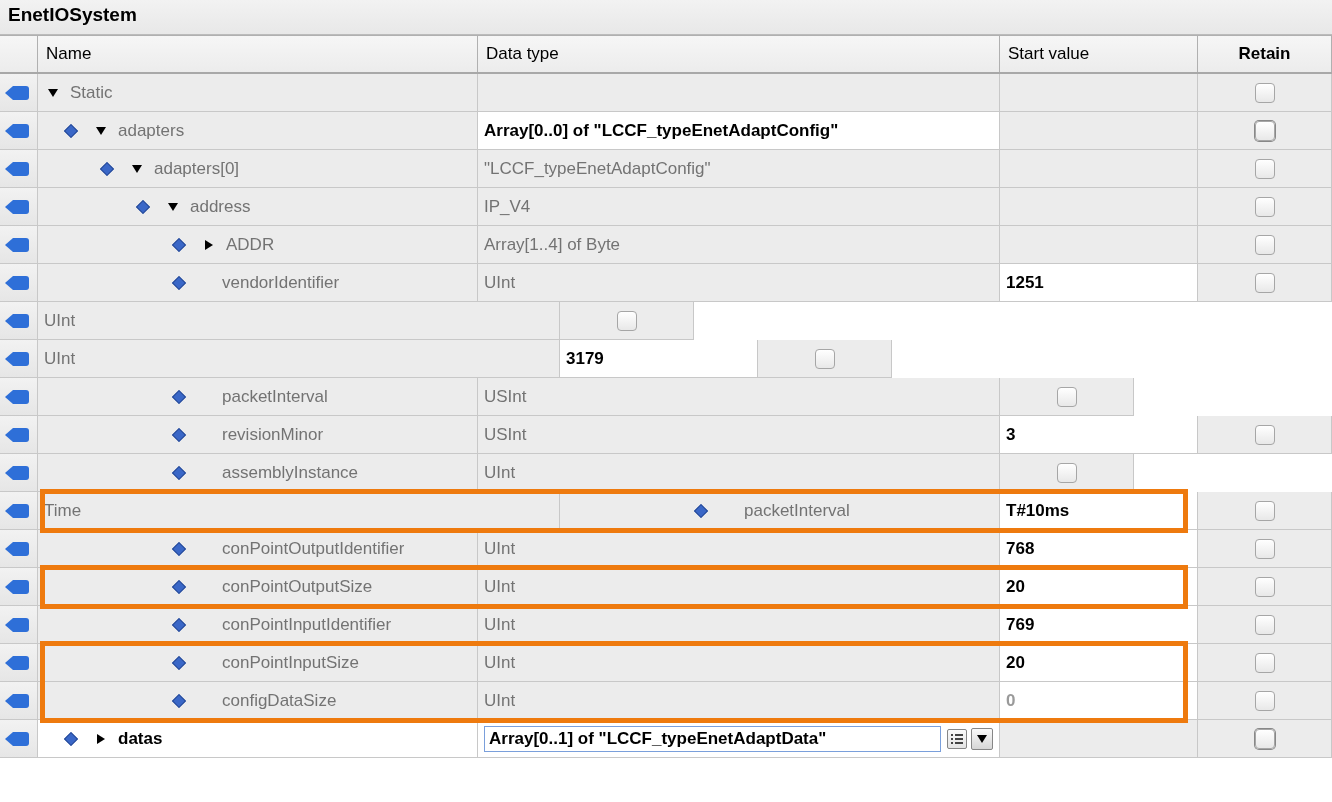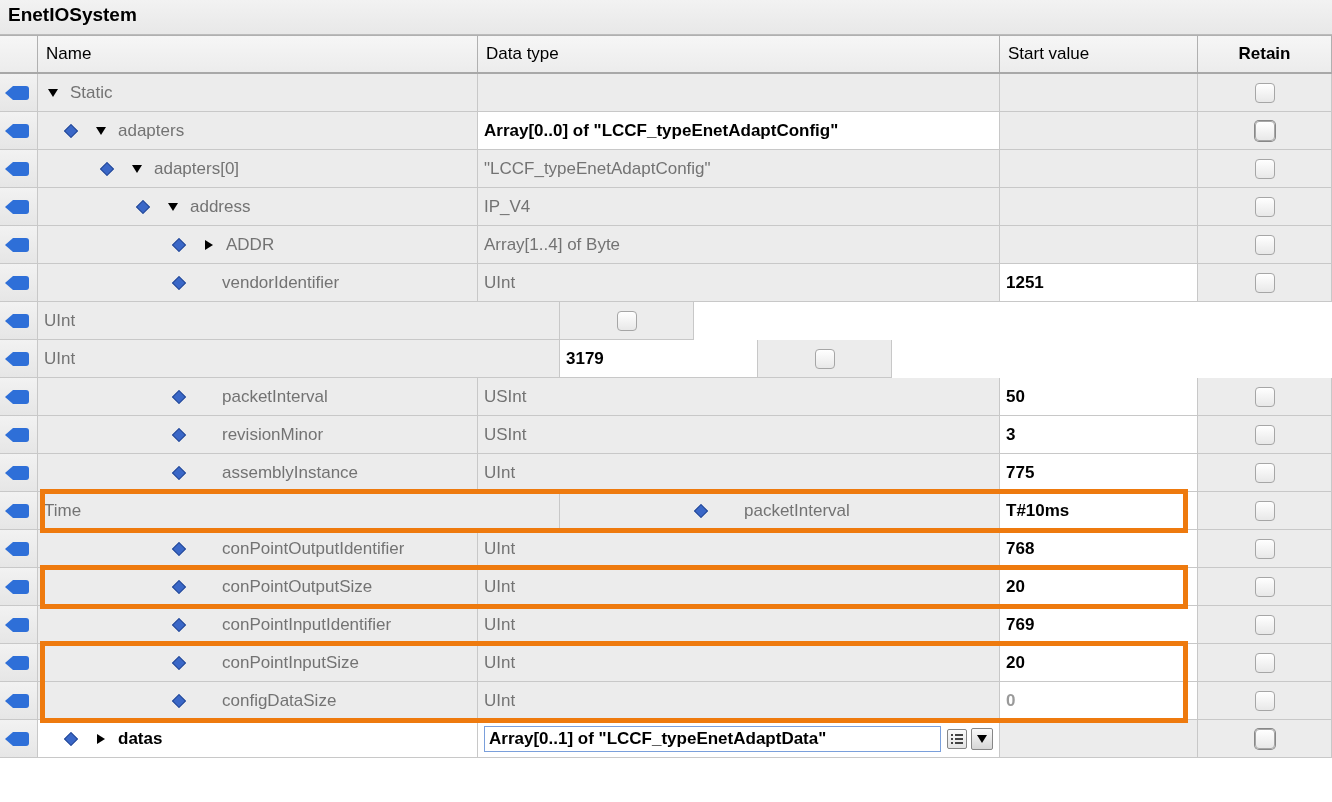--- a/index.html
+++ b/index.html
@@ -431,23 +431,20 @@
             <span class="ind"></span>
             <span class="diamond"></span>
             <span style="flex:0 0 14px"></span>
             <span style="flex:0 0 20px"></span>
             <span class="txt">packetInterval</span>
           </div>
         </div>
         <div class="cell col-type gray">
           <span class="txt">USInt</span>
         </div>
-        <div class="cell col-start white">
-          <span class="txt ">50</span>
-        </div>
         <div class="cell col-retain gray">
           <span class="cbx"></span>
         </div>
       </div>
       <div class="row">
         <div class="cell col-gutter">
           <span class="tag-icon">
             <span class="arrow"></span>
             <span class="body"></span>
           </span>
@@ -488,23 +485,20 @@
             <span class="ind"></span>
             <span class="ind"></span>
             <span class="diamond"></span>
             <span style="flex:0 0 14px"></span>
             <span style="flex:0 0 20px"></span>
             <span class="txt">assemblyInstance</span>
           </div>
         </div>
         <div class="cell col-type gray">
           <span class="txt">UInt</span>
-        </div>
-        <div class="cell col-start white">
-          <span class="txt ">775</span>
         </div>
         <div class="cell col-retain gray">
           <span class="cbx"></span>
         </div>
       </div>
       <div class="row">
         <div class="hl hl1"></div>
         <div class="cell col-gutter">
           <span class="tag-icon">
             <span class="arrow"></span>

